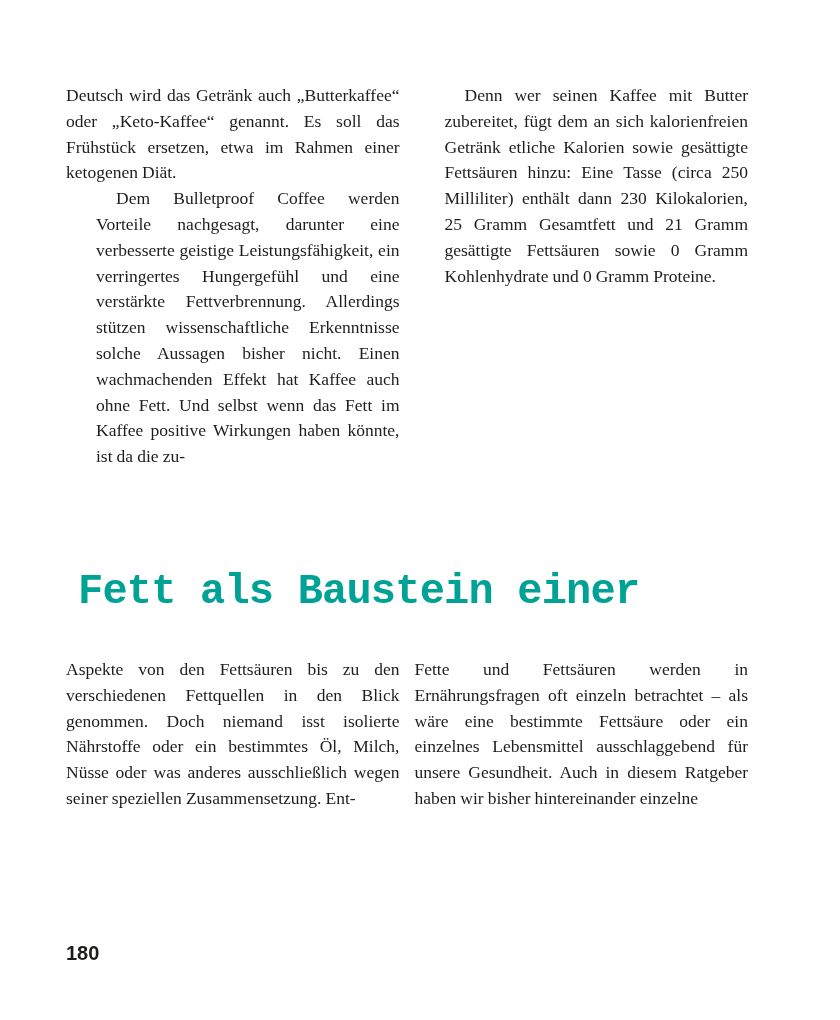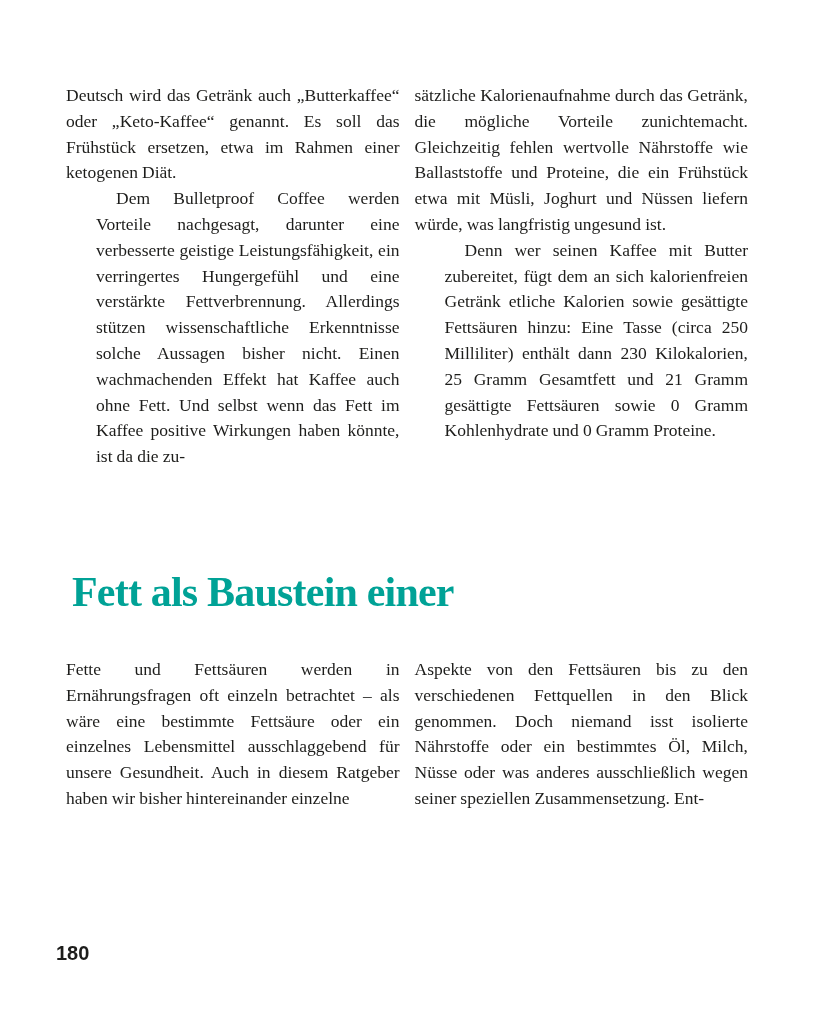--- a/index.html
+++ b/index.html
@@ -32,69 +32,68 @@
     word-spacing: -0.3px;
   }
   .col p {
     margin: 0;
   }
   .col p.indent {
     text-indent: 20px;
     margin-left: 30px;
   }
   .section-heading {
-    margin: 96px 0 0 6px;
+    margin: 96px 0 0 12px;
     padding: 0;
-    font-family: Liberation Serif, serif;
+    font-family: Liberation Mono, monospace;
     font-weight: bold;
     font-size: 42px;
     line-height: 53px;
     letter-spacing: -0.8px;
     color: var(--accent, #00a296);
   }
   .section-heading .h-line {
     display: block;
   }
   .bottom-section {
     margin-top: 38px;
   }
   .page-number {
     position: absolute;
-    left: 56px;
+    left: 66px;
     top: 942px;
     font-family: "Liberation Sans", sans-serif;
     font-weight: bold;
     font-size: 20px;
     color: var(--text, #1d1d1b);
   }
 </style>
 </head>
 <body>
 
 <div class="page">
 
   <div class="columns top-section">
     <div class="col">
       <p>Deutsch wird das Getränk auch „Butterkaffee“ oder „Keto-Kaffee“ genannt. Es soll das Frühstück ersetzen, etwa im Rahmen einer ketogenen Diät.</p>
       <p class="indent">Dem Bulletproof Coffee werden Vorteile nachgesagt, darunter eine verbesserte geistige Leistungsfähigkeit, ein verringertes Hungergefühl und eine verstärkte Fettverbrennung. Allerdings stützen wissenschaftliche Erkenntnisse solche Aussagen bisher nicht. Einen wachmachenden Effekt hat Kaffee auch ohne Fett. Und selbst wenn das Fett im Kaffee positive Wirkungen haben könnte, ist da die zu-</p>
     </div>
     <div class="col">
-      <p>sätzliche Kalorienaufnahme durch das Getränk, die mögliche Vorteile zunichtemacht. Gleichzeitig fehlen wertvolle Nährstoffe wie Ballaststoffe und Proteine, die ein Frühstück etwa mit Müsli, Joghurt und Nüssen liefern würde, was langfristig ungesund ist.</p>
       <p class="indent">Denn wer seinen Kaffee mit Butter zubereitet, fügt dem an sich kalorienfreien Getränk etliche Kalorien sowie gesättigte Fettsäuren hinzu: Eine Tasse (circa 250 Milliliter) enthält dann 230 Kilokalorien, 25 Gramm Gesamtfett und 21 Gramm gesättigte Fettsäuren sowie 0 Gramm Kohlenhydrate und 0 Gramm Proteine.</p>
     </div>
   </div>
 
   <h1 class="section-heading">
     <span class="h-line">Fett als Baustein einer</span>
   </h1>
 
   <div class="columns bottom-section">
     <div class="col">
-      <p>Fette und Fettsäuren werden in Ernährungsfragen oft einzeln betrachtet – als wäre eine bestimmte Fettsäure oder ein einzelnes Lebensmittel ausschlaggebend für unsere Gesundheit. Auch in diesem Ratgeber haben wir bisher hintereinander einzelne</p>
+      <p>Aspekte von den Fettsäuren bis zu den verschiedenen Fettquellen in den Blick genommen. Doch niemand isst isolierte Nährstoffe oder ein bestimmtes Öl, Milch, Nüsse oder was anderes ausschließlich wegen seiner speziellen Zusammensetzung. Ent-</p>
     </div>
     <div class="col">
-      <p>Aspekte von den Fettsäuren bis zu den verschiedenen Fettquellen in den Blick genommen. Doch niemand isst isolierte Nährstoffe oder ein bestimmtes Öl, Milch, Nüsse oder was anderes ausschließlich wegen seiner speziellen Zusammensetzung. Ent-</p>
+      <p>Fette und Fettsäuren werden in Ernährungsfragen oft einzeln betrachtet – als wäre eine bestimmte Fettsäure oder ein einzelnes Lebensmittel ausschlaggebend für unsere Gesundheit. Auch in diesem Ratgeber haben wir bisher hintereinander einzelne</p>
     </div>
   </div>
 
   <div class="page-number">180</div>
 
 </div>
 
 </body></html>

